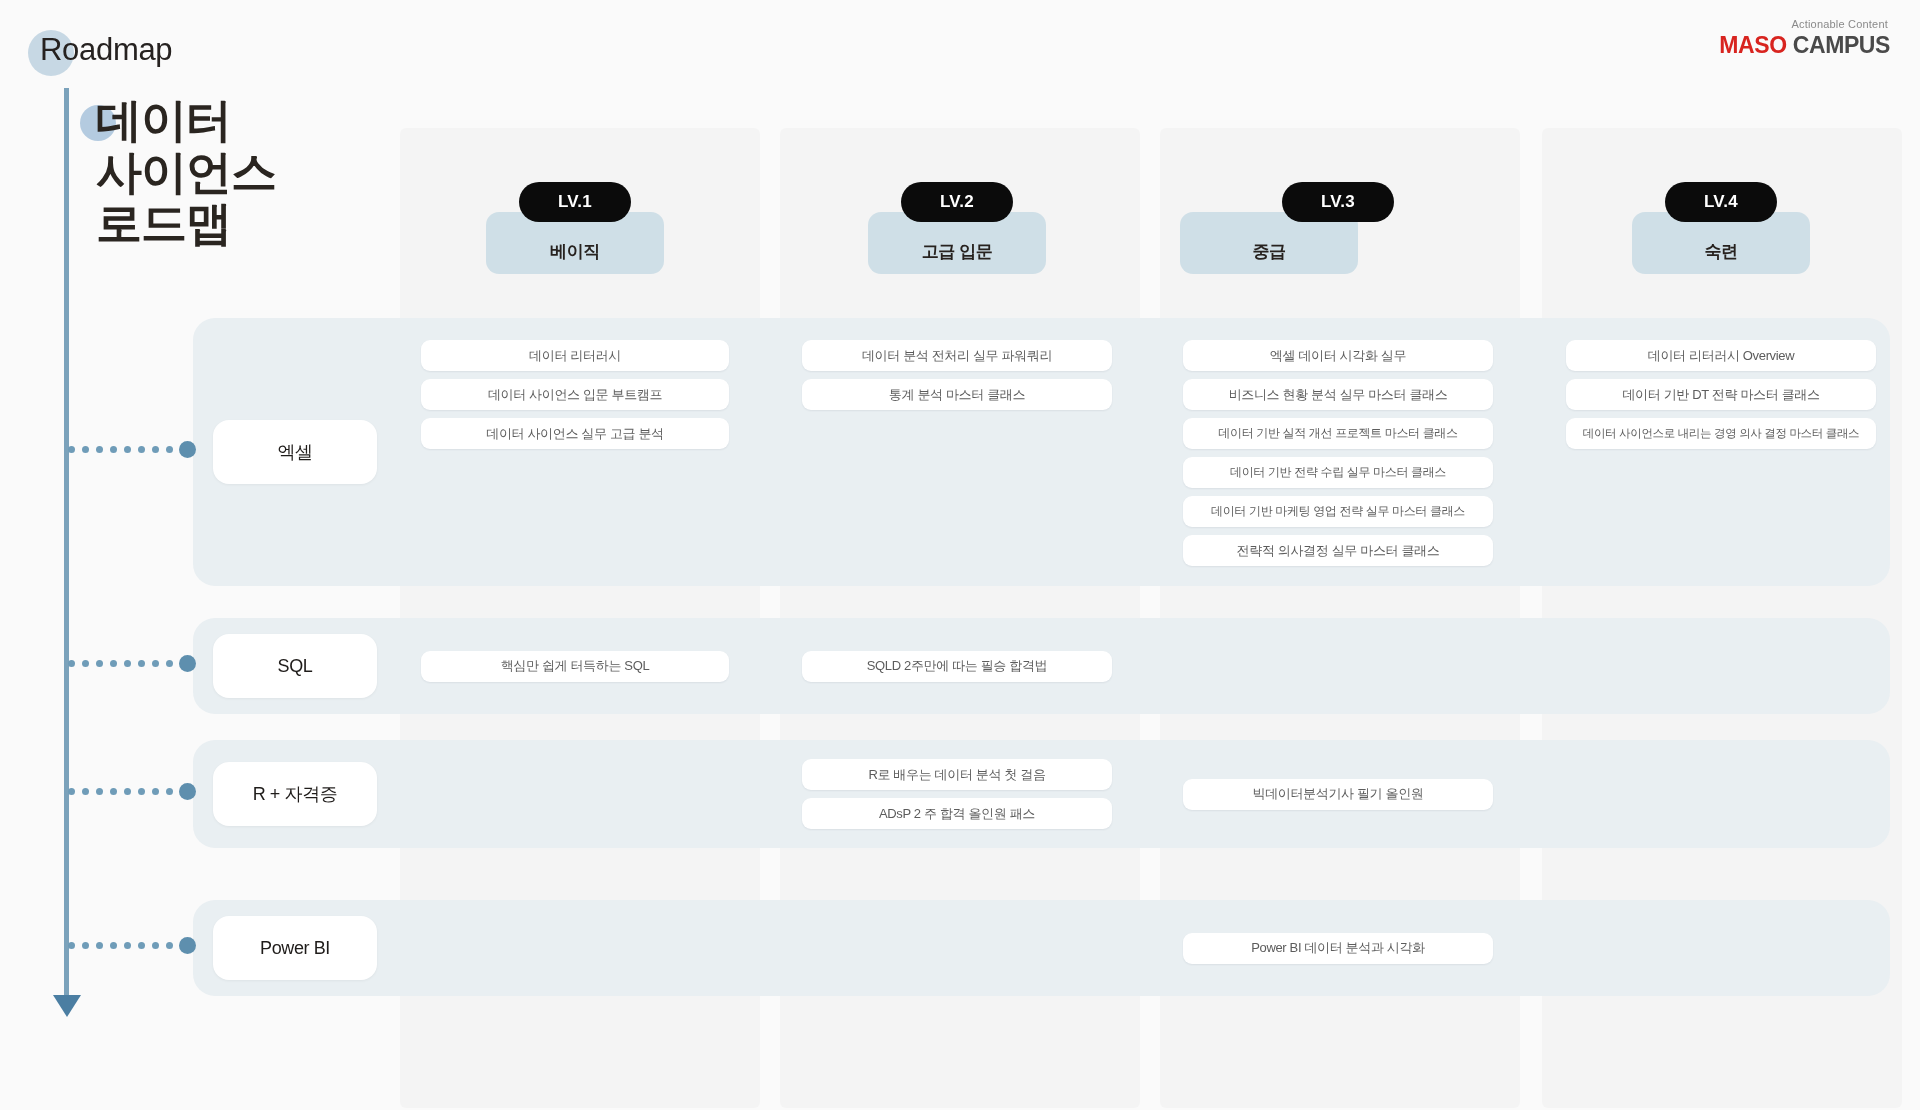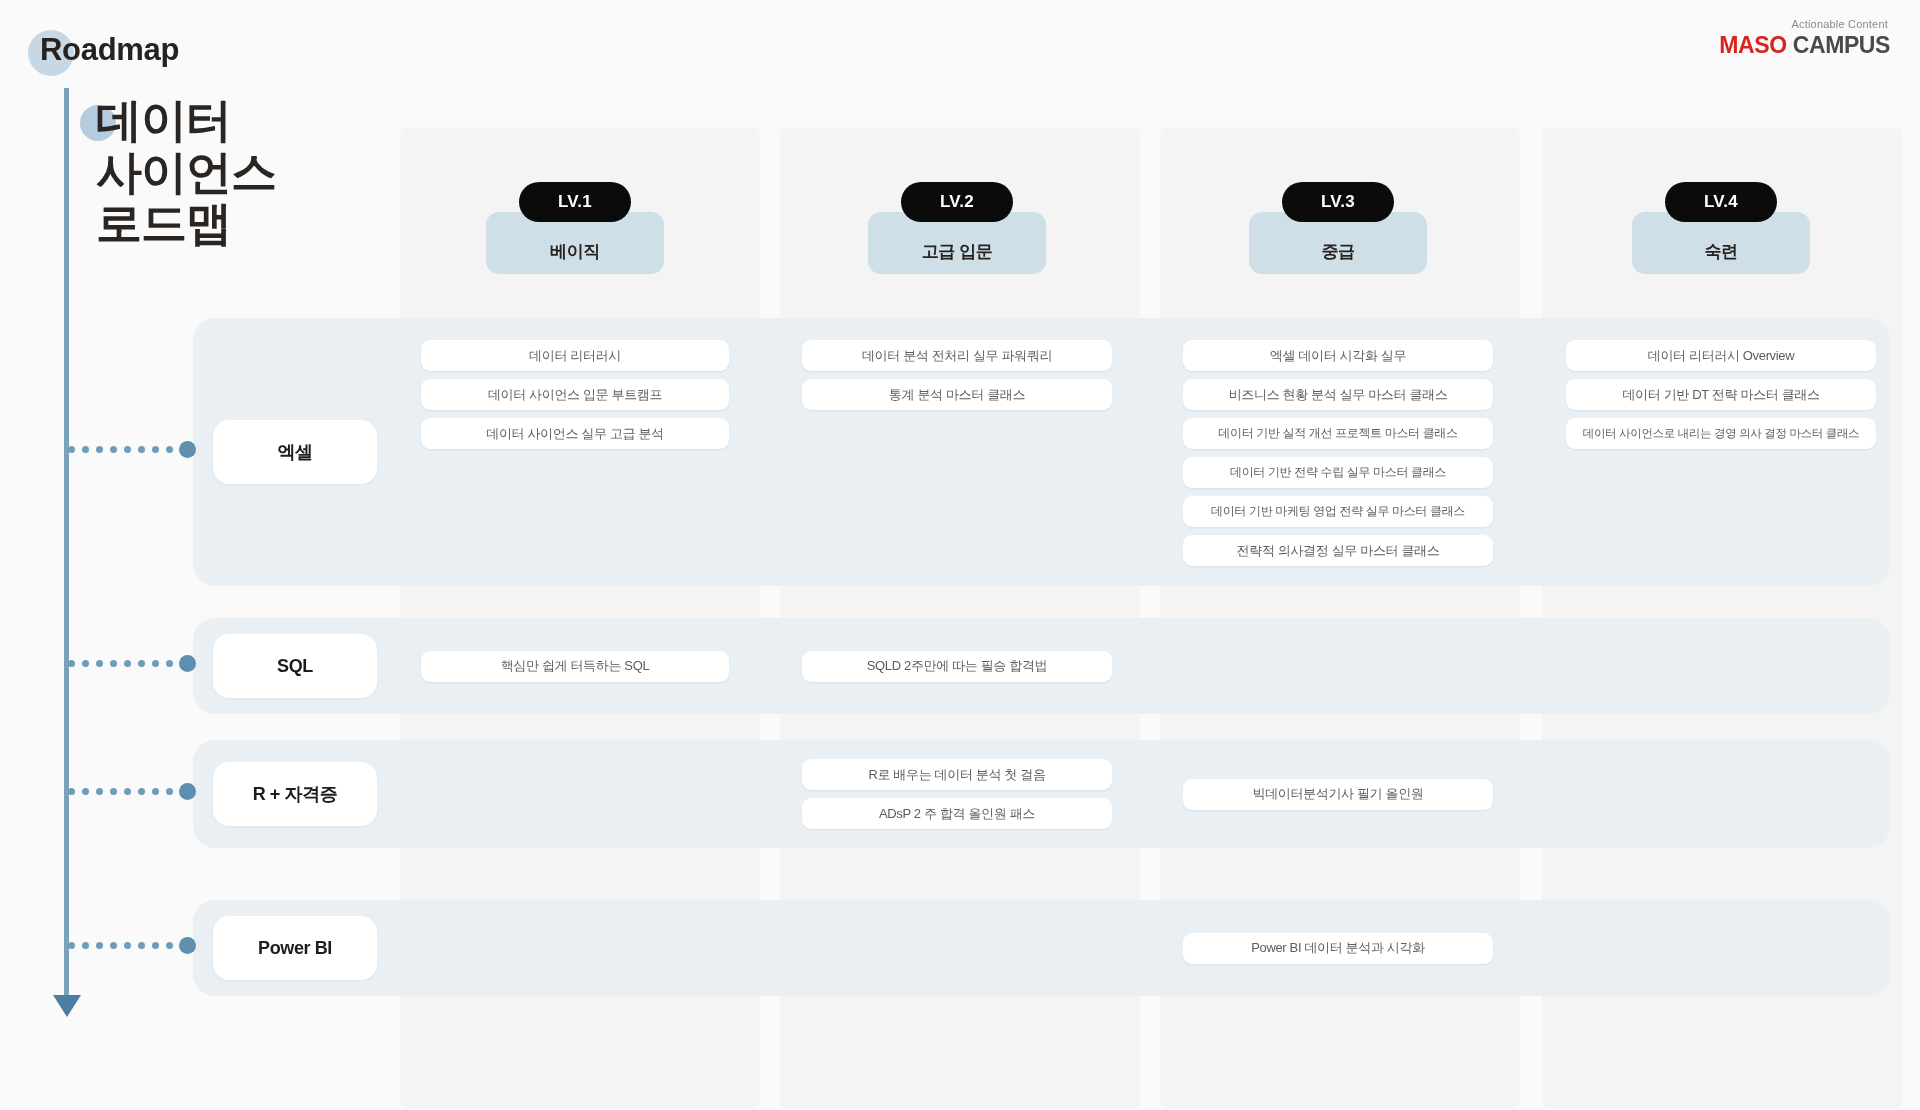--- a/index.html
+++ b/index.html
@@ -34,21 +34,21 @@
     top: 8px;
     width: 46px;
     height: 46px;
     border-radius: 50%;
     background: #c7d8e4;
   }
   #header-title {
     position: relative;
     z-index: 2;
     font-size: 31px;
-    font-weight: 700;
+    font-weight: 400;
     color: #262220;
     letter-spacing: -0.3px;
     margin-left: 12px;
   }
 
   
   #logo-block {
     position: absolute;
     right: 30px;
     top: 18px;
@@ -182,21 +182,21 @@
     height: 64px;
     background: #ffffff;
     border-radius: 16px;
     display: flex;
     align-items: center;
     justify-content: center;
     box-shadow: 0 1px 3px rgba(0,0,0,0.05);
   }
   .track-label-text {
     font-size: 18px;
-    font-weight: 700;
+    font-weight: 400;
     color: #1f1c1a;
     letter-spacing: -0.4px;
     white-space: nowrap;
     text-align: center;
   }
 
   
   .connector {
     position: absolute;
     left: 68px;
@@ -432,21 +432,21 @@
       </div>
       <div class="level-badge" style="left: 519px;">
         <span class="level-badge-label">LV.1</span>
       </div>
       <div class="level-header" style="left: 868px;">
         <span class="level-header-label">고급 입문</span>
       </div>
       <div class="level-badge" style="left: 901px;">
         <span class="level-badge-label">LV.2</span>
       </div>
-      <div class="level-header" style="left: 1249px;">
+      <div class="level-header" style="left: 1180px;">
         <span class="level-header-label">중급</span>
       </div>
       <div class="level-badge" style="left: 1282px;">
         <span class="level-badge-label">LV.3</span>
       </div>
       <div class="level-header" style="left: 1632px;">
         <span class="level-header-label">숙련</span>
       </div>
       <div class="level-badge" style="left: 1665px;">
         <span class="level-badge-label">LV.4</span>

